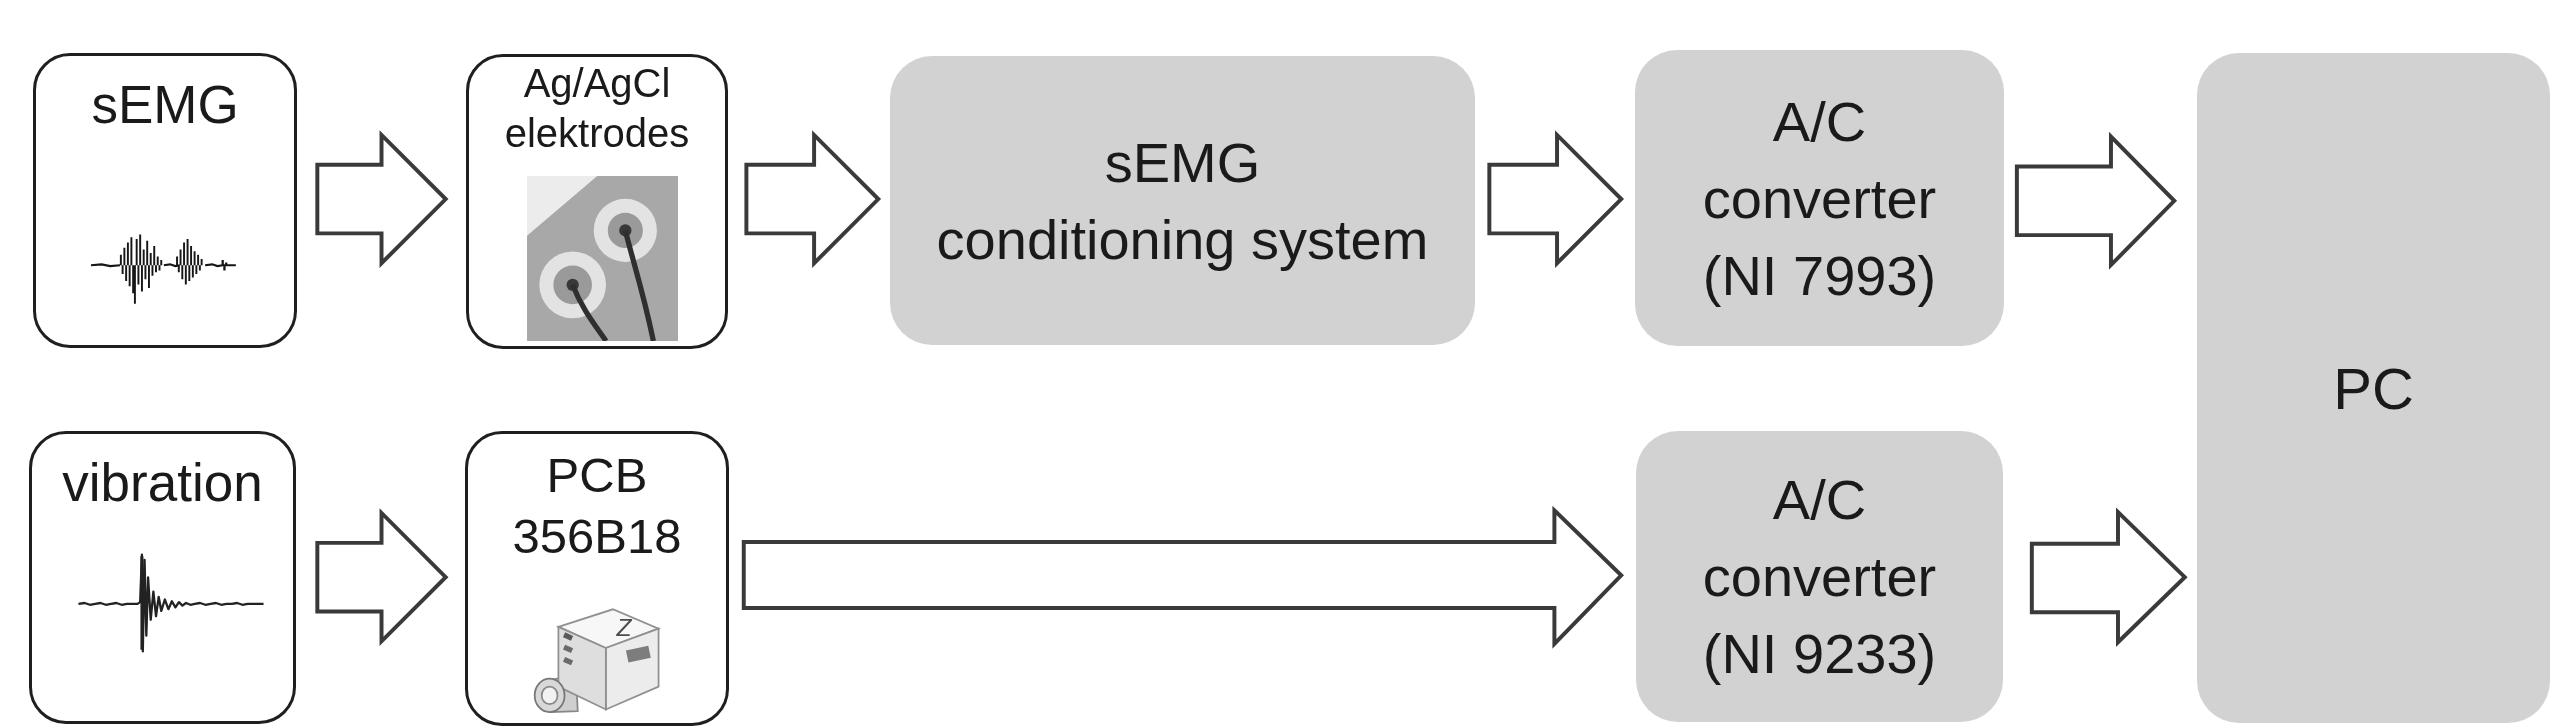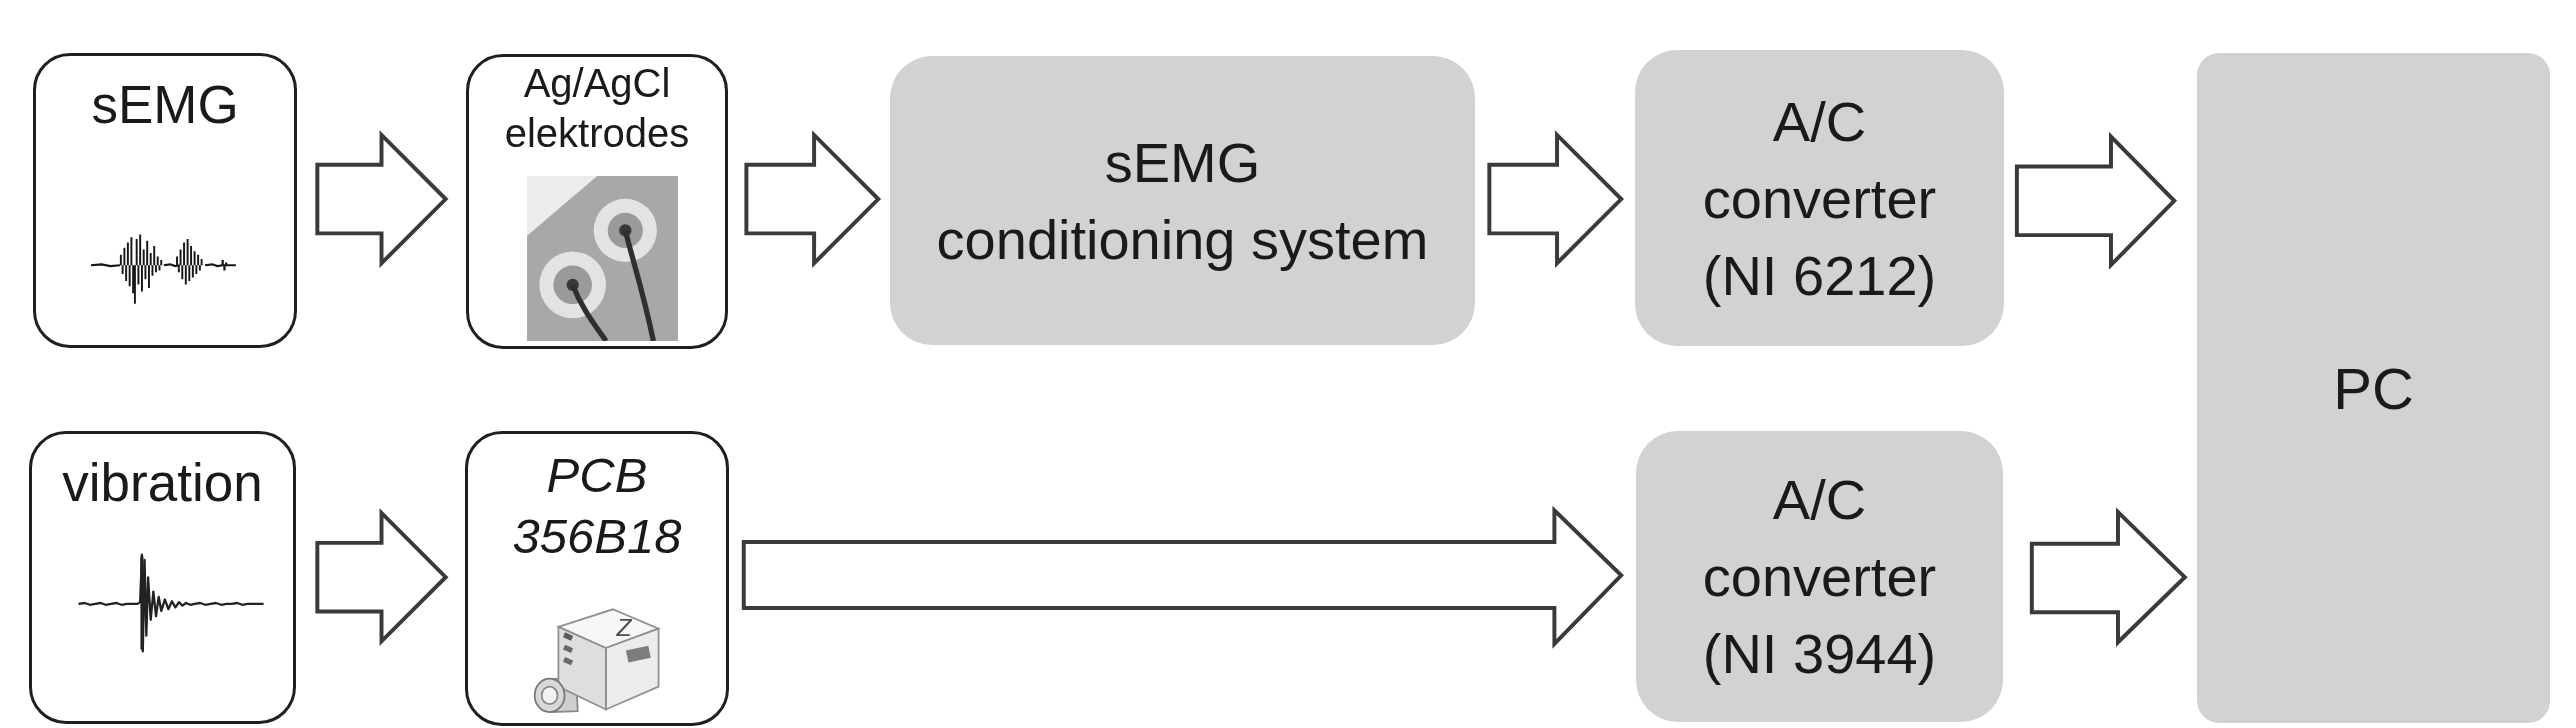--- a/index.html
+++ b/index.html
@@ -34,21 +34,21 @@
     background: #d2d2d2;
     border-radius: 42px;
     display: flex;
     flex-direction: column;
     justify-content: center;
     align-items: center;
   }
   .lbl { display: block; white-space: nowrap; }
   .lbl-src { font-size: 53px; line-height: 55px; padding-top: 21px; }
   .lbl-elec { font-size: 40px; line-height: 50px; }
-  .lbl-pcb  { font-size: 49px; line-height: 61px; font-style: italic; }
+  .lbl-pcb  { font-size: 49px; line-height: 61px; }
   .pad-elec { padding-top: 1px; }
   .pad-pcb  { padding-top: 11.4px; }
   .lbl-gray { font-size: 56px; line-height: 77px; }
   .lbl-pc   { font-size: 58px; line-height: 77px; }
   .art { position: absolute; }
 </style>
 </head>
 <body>
 
 <div class="canvas">
@@ -91,24 +91,24 @@
   </div>
 
   <div class="box box-gray" style="left:890px; top:31px; width:585px; height:289px;">
     <span class="lbl lbl-gray">sEMG</span>
     <span class="lbl lbl-gray">conditioning system</span>
   </div>
 
   <div class="box box-gray" style="left:1635px; top:25px; width:369px; height:296px;">
     <span class="lbl lbl-gray">A/C</span>
     <span class="lbl lbl-gray">converter</span>
-    <span class="lbl lbl-gray">(NI 6212)</span>
+    <span class="lbl lbl-gray">(NI 7993)</span>
   </div>
 
-  <div class="box box-gray" style="left:2197px; top:28px; width:353px; height:670px;border-radius:22px;">
+  <div class="box box-gray" style="left:2197px; top:28px; width:353px; height:670px;">
     <span class="lbl lbl-pc">PC</span>
   </div>
 
   <div class="box box-white" style="left:29px; top:406px; width:267px; height:293px;">
     <span class="lbl lbl-src" style="">vibration</span>
     <svg class="art" style="left:42px; top:117px;" width="194" height="104" viewBox="0 0 220 118">
       <path d="M5 60 L12 59 L18 61 L24 60 L30 59 L36 61 L42 60 L48 59 L54 61 L60 60 L66 60 L72 60 L75 58
                L77 4 L78 114 L80 10 L82 96 L84 30
                L87 78 L90 46 L93 74 L96 52 L99 68 L103 55 L107 66 L111 57 L115 64 L119 58 L123 62 L127 59 L132 61 L137 60
                L143 59 L149 61 L155 60 L161 59 L167 61 L173 60 L179 60 L185 59 L191 61 L197 60 L204 60 L215 60" fill="none" stroke="#222222" stroke-width="2.6" stroke-linejoin="round"></path>
@@ -130,17 +130,17 @@
       <text x="104" y="44" font-size="28" font-family="Liberation Sans, sans-serif" fill="#4d4d4d" font-style="italic">Z</text>
       <rect x="116" y="58" width="26" height="14" fill="#7d7d7d" transform="rotate(-12 129 65)"></rect>
       <ellipse cx="28" cy="112" rx="17" ry="19" fill="#d8d8d8" stroke="#777777" stroke-width="2"></ellipse>
       <ellipse cx="28" cy="112" rx="9" ry="10" fill="#f2f2f2" stroke="#888888" stroke-width="2"></ellipse>
     </svg>
   </div>
 
   <div class="box box-gray" style="left:1636px; top:406px; width:367px; height:291px;">
     <span class="lbl lbl-gray">A/C</span>
     <span class="lbl lbl-gray">converter</span>
-    <span class="lbl lbl-gray">(NI 3944)</span>
+    <span class="lbl lbl-gray">(NI 9233)</span>
   </div>
 
 </div>
 
 
 </body></html>

